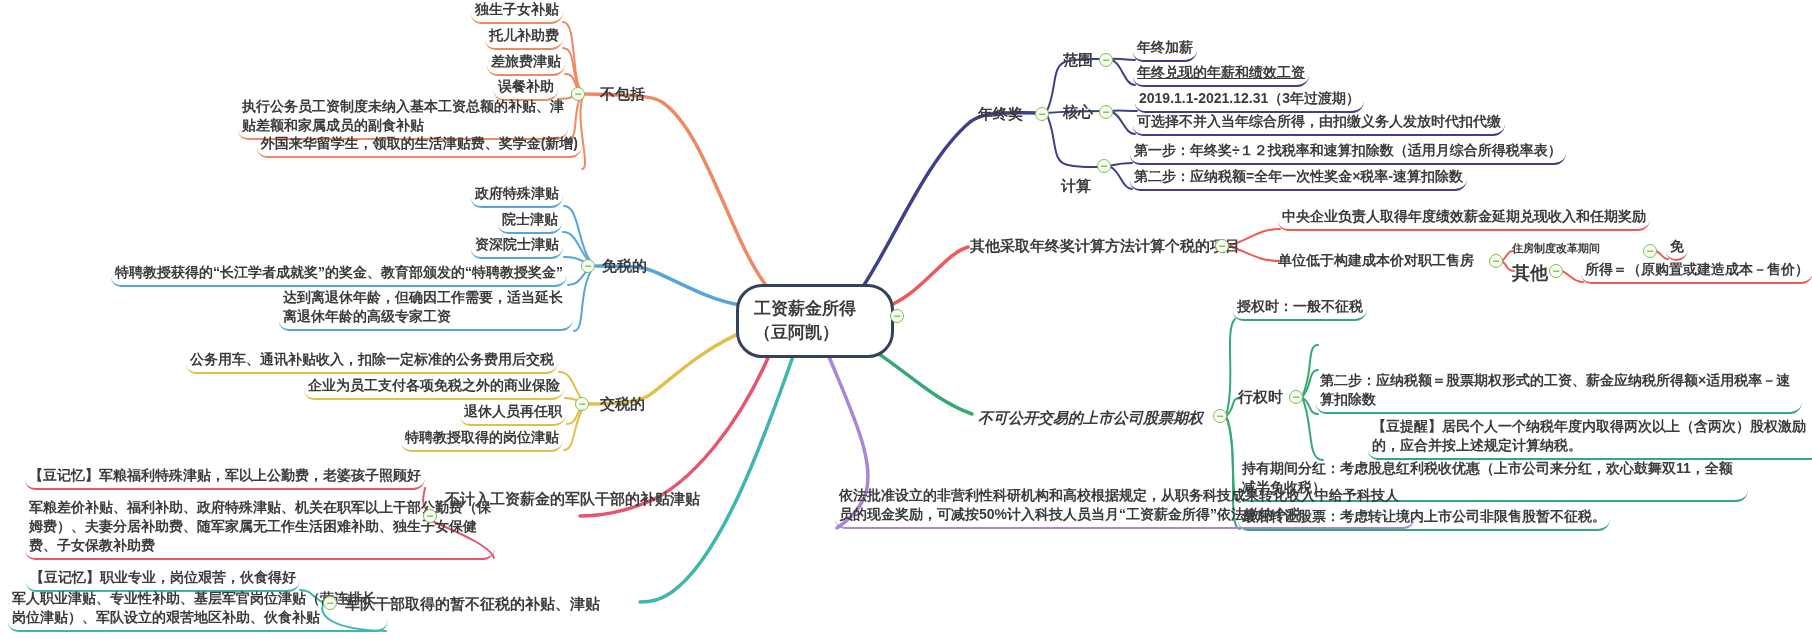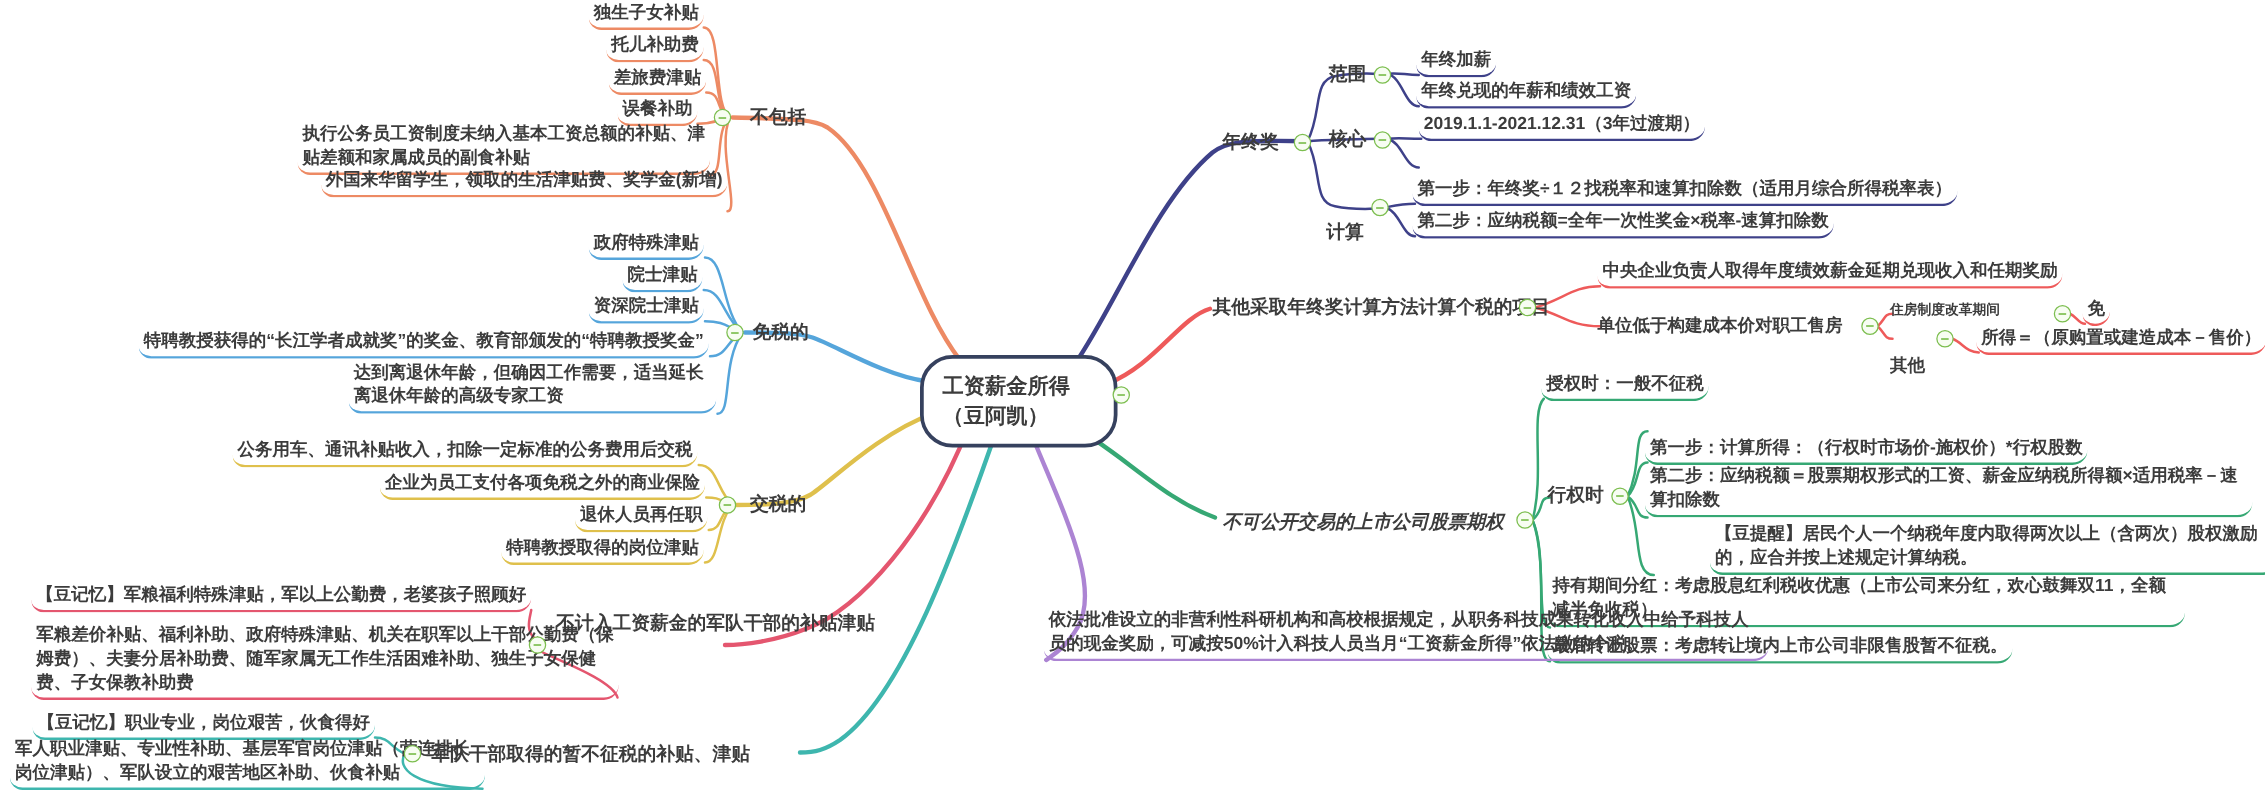--- a/index.html
+++ b/index.html
@@ -144,43 +144,43 @@
 
   <div class="node label" style="left:978px;top:104px;">年终奖</div>
   <div class="collapse" style="left:1035px;top:107px;">−</div>
   <div class="node label" style="left:1063px;top:50px;">范围</div>
   <div class="collapse" style="left:1099px;top:53px;">−</div>
   <div class="node label" style="left:1063px;top:102px;">核心</div>
   <div class="collapse" style="left:1099px;top:105px;">−</div>
   <div class="node label" style="left:1061px;top:156px;margin-top:20px;">计算</div>
   <div class="collapse" style="left:1097px;top:159px;">−</div>
   <div class="node leaf lf-indigo" style="left:1133px;top:38px;">年终加薪</div>
-  <div class="node leaf lf-indigo" style="left:1133px;top:63px;">年终兑现的年薪和绩效工资</div>
+  <div class="node leaf lf-indigo" style="left:1133px;top:63px;text-decoration:underline;">年终兑现的年薪和绩效工资</div>
   <div class="node leaf lf-indigo" style="left:1135px;top:89px;">2019.1.1-2021.12.31（3年过渡期）</div>
+  <div class="node leaf lf-indigo" style="left:1133px;top:112px;">可选择不并入当年综合所得，由扣缴义务人发放时代扣代缴</div>
   <div class="node leaf lf-indigo" style="left:1130px;top:141px;">第一步：年终奖÷１２找税率和速算扣除数（适用月综合所得税率表）</div>
   <div class="node leaf lf-indigo" style="left:1130px;top:167px;">第二步：应纳税额=全年一次性奖金×税率-速算扣除数</div>
 
   <div class="node label" style="left:970px;top:236px;">其他采取年终奖计算方法计算个税的项目</div>
   <div class="collapse" style="left:1215px;top:239px;">−</div>
   <div class="node leaf lf-red" style="left:1278px;top:207px;">中央企业负责人取得年度绩效薪金延期兑现收入和任期奖励</div>
   <div class="node label" style="left:1278px;top:251px;font-size:14px;">单位低于构建成本价对职工售房</div>
   <div class="collapse" style="left:1489px;top:254px;">−</div>
   <div class="node label" style="left:1512px;top:241px;font-size:11px;text-align:center;">住房制度改革期间</div>
   <div class="collapse" style="left:1643px;top:244px;">−</div>
   <div class="node leaf lf-red" style="left:1666px;top:237px;">免</div>
-  <div class="node label" style="left:1512px;top:261px;font-size:14px;margin-top:22px;">其他</div>
+  <div class="node label" style="left:1512px;top:261px;font-size:18px;">其他</div>
   <div class="collapse" style="left:1549px;top:264px;">−</div>
   <div class="node leaf lf-red" style="left:1581px;top:260px;">所得＝（原购置或建造成本－售价）</div>
 
   <div class="node label" style="left:978px;top:408px;font-style:italic;">不可公开交易的上市公司股票期权</div>
   <div class="collapse" style="left:1213px;top:409px;">−</div>
   <div class="node leaf lf-green" style="left:1233px;top:297px;">授权时：一般不征税</div>
   <div class="node label" style="left:1238px;top:387px;">行权时</div>
   <div class="collapse" style="left:1289px;top:390px;">−</div>
-  <div class="node leaf lf-green" style="left:1316px;top:348px;">第一步：计算所得：（行权时市场价-施权价）*行权股数</div>
   <div class="node leaf lf-green wrap" style="left:1316px;top:371px;width:478px;">第二步：应纳税额＝股票期权形式的工资、薪金应纳税所得额×适用税率－速算扣除数</div>
   <div class="node leaf lf-green wrap" style="left:1368px;top:417px;width:446px;">【豆提醒】居民个人一个纳税年度内取得两次以上（含两次）股权激励的，应合并按上述规定计算纳税。</div>
   <div class="node leaf lf-green wrap" style="left:1238px;top:459px;width:502px;">持有期间分红：考虑股息红利税收优惠（上市公司来分红，欢心鼓舞双11，全额减半免收税）</div>
   <div class="node leaf lf-green" style="left:1238px;top:507px;">最后转让股票：考虑转让境内上市公司非限售股暂不征税。</div>
 
   <div class="node leaf lf-purple wrap" style="left:835px;top:486px;width:572px;">依法批准设立的非营利性科研机构和高校根据规定，从职务科技成果转化收入中给予科技人员的现金奖励，可减按50%计入科技人员当月“工资薪金所得”依法缴纳个税。</div>
 
 </div>
 
 </body></html>

